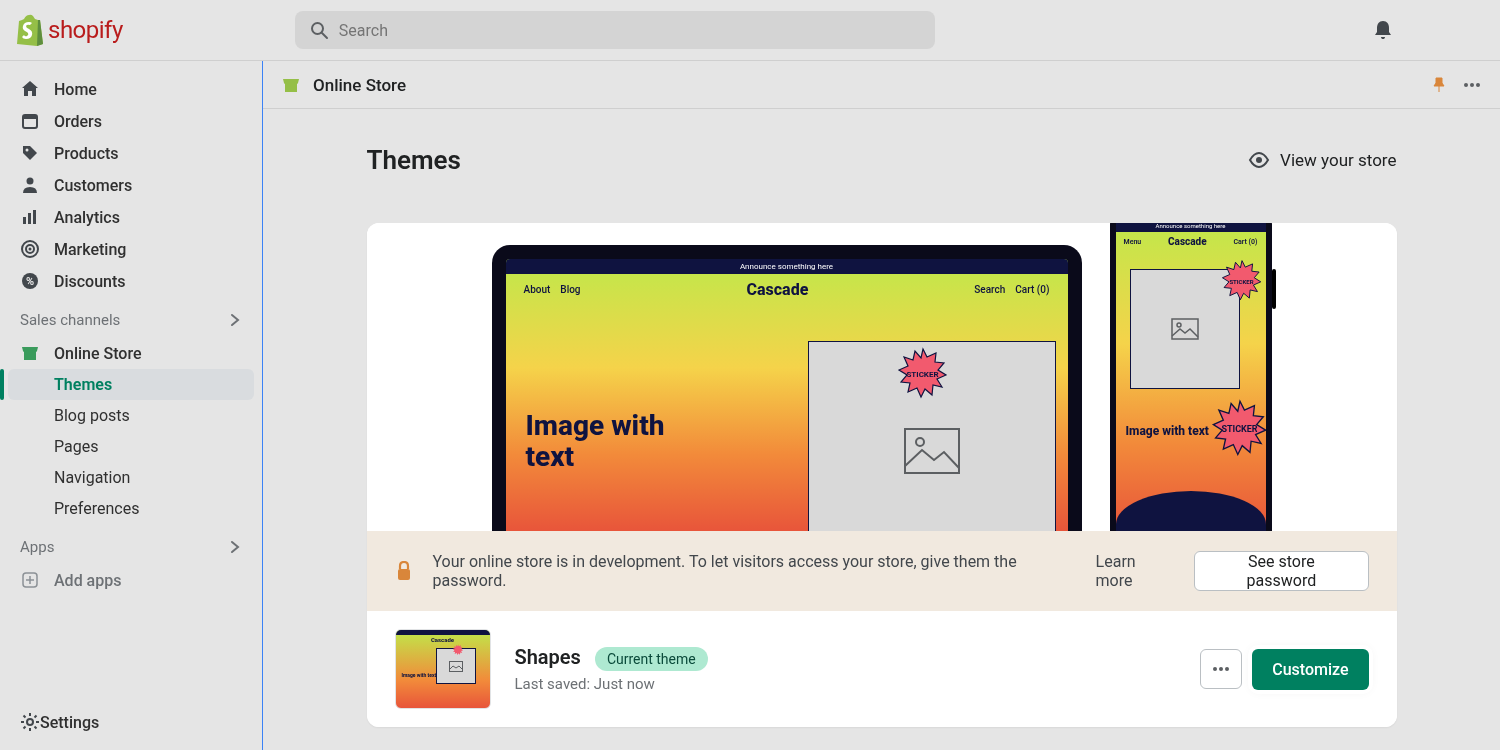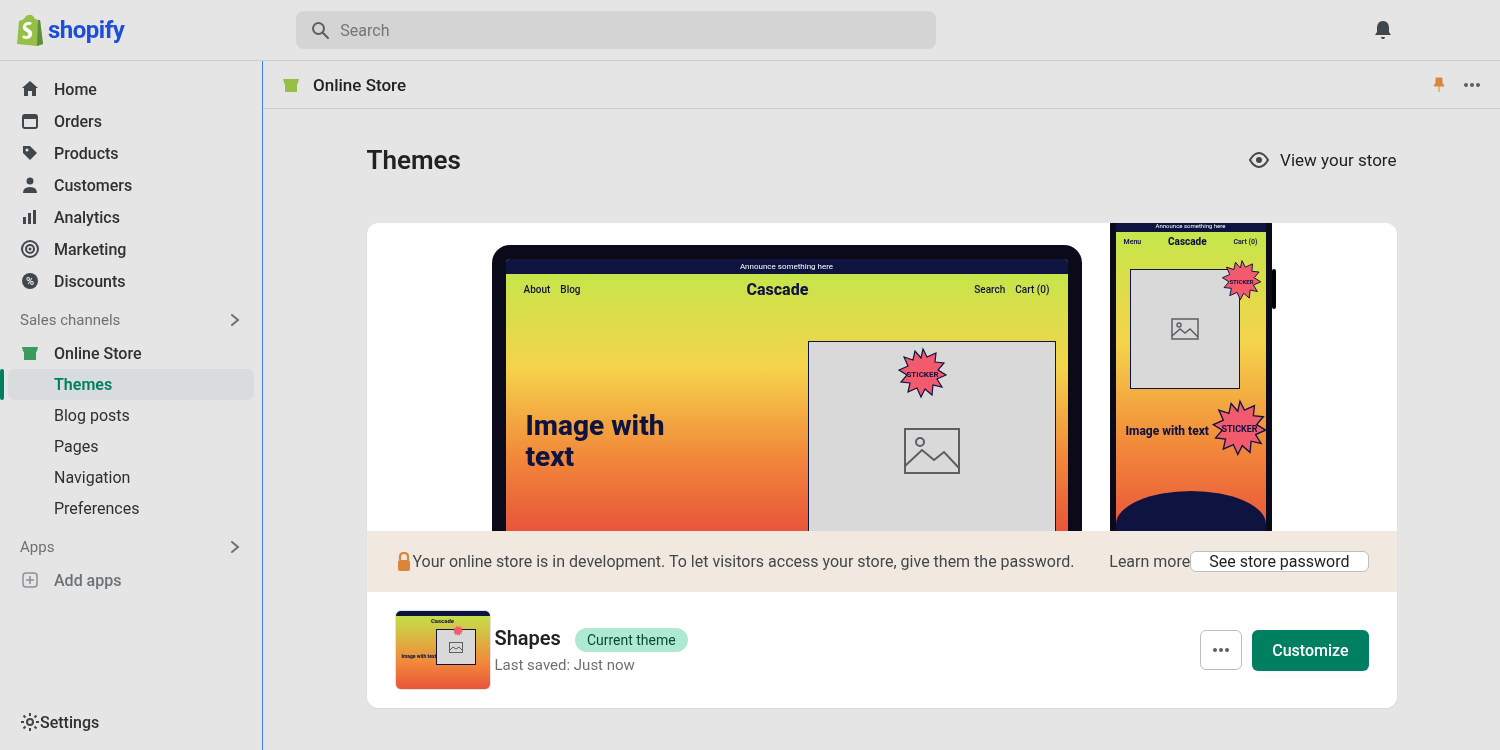--- a/index.html
+++ b/index.html
@@ -1,21 +1,21 @@
 <!DOCTYPE html>
 <html><head>
 <meta charset="utf-8">
 <style>
 * { margin: 0; padding: 0; box-sizing: border-box; font-family: -apple-system, BlinkMacSystemFont, "Segoe UI", Roboto, sans-serif; }
 body { background: #e5e5e5; width: 1500px; height: 750px; overflow: hidden; }
 
 .topbar { height: 61px; background: #e5e5e5; border-bottom: 1px solid #cfcfcf; display: flex; align-items: center; padding: 0 16px; }
 .logo { display: flex; align-items: center; gap: 4px; }
 .logo-bag { width: 28px; height: 32px; position: relative; }
-.logo-text { font-size: 24px; font-weight: 700; color: #1d4ed8; letter-spacing: -0.5px; }
+.logo-text { font-size: 24px; font-weight: 400; color: #b91c1c; letter-spacing: -0.5px; }
 
 .search-wrap { margin-left: 172px; width: 640px; height: 38px; background: #d4d4d4; border-radius: 8px; display: flex; align-items: center; padding: 0 14px; }
 .search-wrap input { background: transparent; border: none; outline: none; font-size: 16px; color: #6d7175; margin-left: 10px; width: 100%; }
 
 .bell-wrap { margin-left: auto; margin-right: 90px; }
 
 .main { display: flex; height: calc(100% - 61px); }
 .sidebar { width: 263px; background: #e5e5e5; border-right: 1px solid #3b82f6; padding: 12px 8px; display: flex; flex-direction: column; }
 .nav-item { display: flex; align-items: center; gap: 14px; padding: 6px 12px; border-radius: 6px; cursor: pointer; color: #303030; font-size: 16px; font-weight: 500; }
 .nav-icon { width: 20px; height: 20px; display: flex; align-items: center; justify-content: center; color: #5c5f62; }
@@ -59,26 +59,26 @@
 
 .sticker { position: absolute; width: 54px; height: 54px; display: flex; align-items: center; justify-content: center; }
 .sticker svg { position: absolute; }
 .sticker-text { position: relative; font-size: 8px; font-weight: 700; color: #0f1340; }
 .sticker.small { width: 44px; height: 44px; }
 .sticker.small .sticker-text { font-size: 6px; }
 .sticker.big { width: 60px; height: 60px; }
 
 .dark-wave { position: absolute; bottom: 0; left: 0; right: 0; height: 40px; background: #0f1340; border-radius: 60% 60% 0 0 / 100% 100% 0 0; }
 
-.dev-banner { background: #f1e9df; padding: 20px 28px; display: flex; align-items: center; }
+.dev-banner { background: #f1e9df; padding: 20px 28px; display: flex; align-items: center; gap: 20px; }
 .dev-banner-text { color: #42474c; font-size: 16px; }
 .learn-link { margin-left: auto; color: #42474c; font-size: 16px; cursor: pointer; }
 .btn-outline { background: #fff; border: 1px solid #babfc3; border-radius: 6px; padding: 0 18px; font-size: 16px; color: #202223; cursor: pointer; }
 
-.theme-row { background: #fff; padding: 18px 28px; display: flex; align-items: center; gap: 4px; }
+.theme-row { background: #fff; padding: 18px 28px; display: flex; align-items: center; gap: 24px; }
 .thumb { width: 96px; height: 80px; border-radius: 6px; background: linear-gradient(180deg, #bfe84a 0%, #f28a3a 65%, #e8553a 100%); position: relative; overflow: hidden; border: 1px solid #e1e3e5; }
 .thumb-announce { height: 5px; background: #0f1340; }
 .thumb-brand { text-align:center; font-size:6px; font-weight:800; color:#0f1340; padding:1px 0; }
 .thumb-box { position: absolute; left: 40px; top: 18px; width: 40px; height: 36px; background: #d9d9d9; border: 1px solid #0f1340; display:flex; align-items:center; justify-content:center; }
 .thumb-text { position:absolute; left:6px; top:42px; font-size:5px; font-weight:800; color:#0f1340; }
 .thumb-sticker { position:absolute; left: 56px; top: 14px; width:12px; height:12px; }
 
 .theme-info h3 { font-size: 20px; font-weight: 600; color: #202223; display: inline-block; }
 .badge { display: inline-block; background: #aee9d1; color: #0a4a3a; font-size: 14px; padding: 4px 12px; border-radius: 12px; margin-left: 10px; vertical-align: middle; }
 .saved-text { color: #6d7175; font-size: 15px; margin-top: 4px; }

